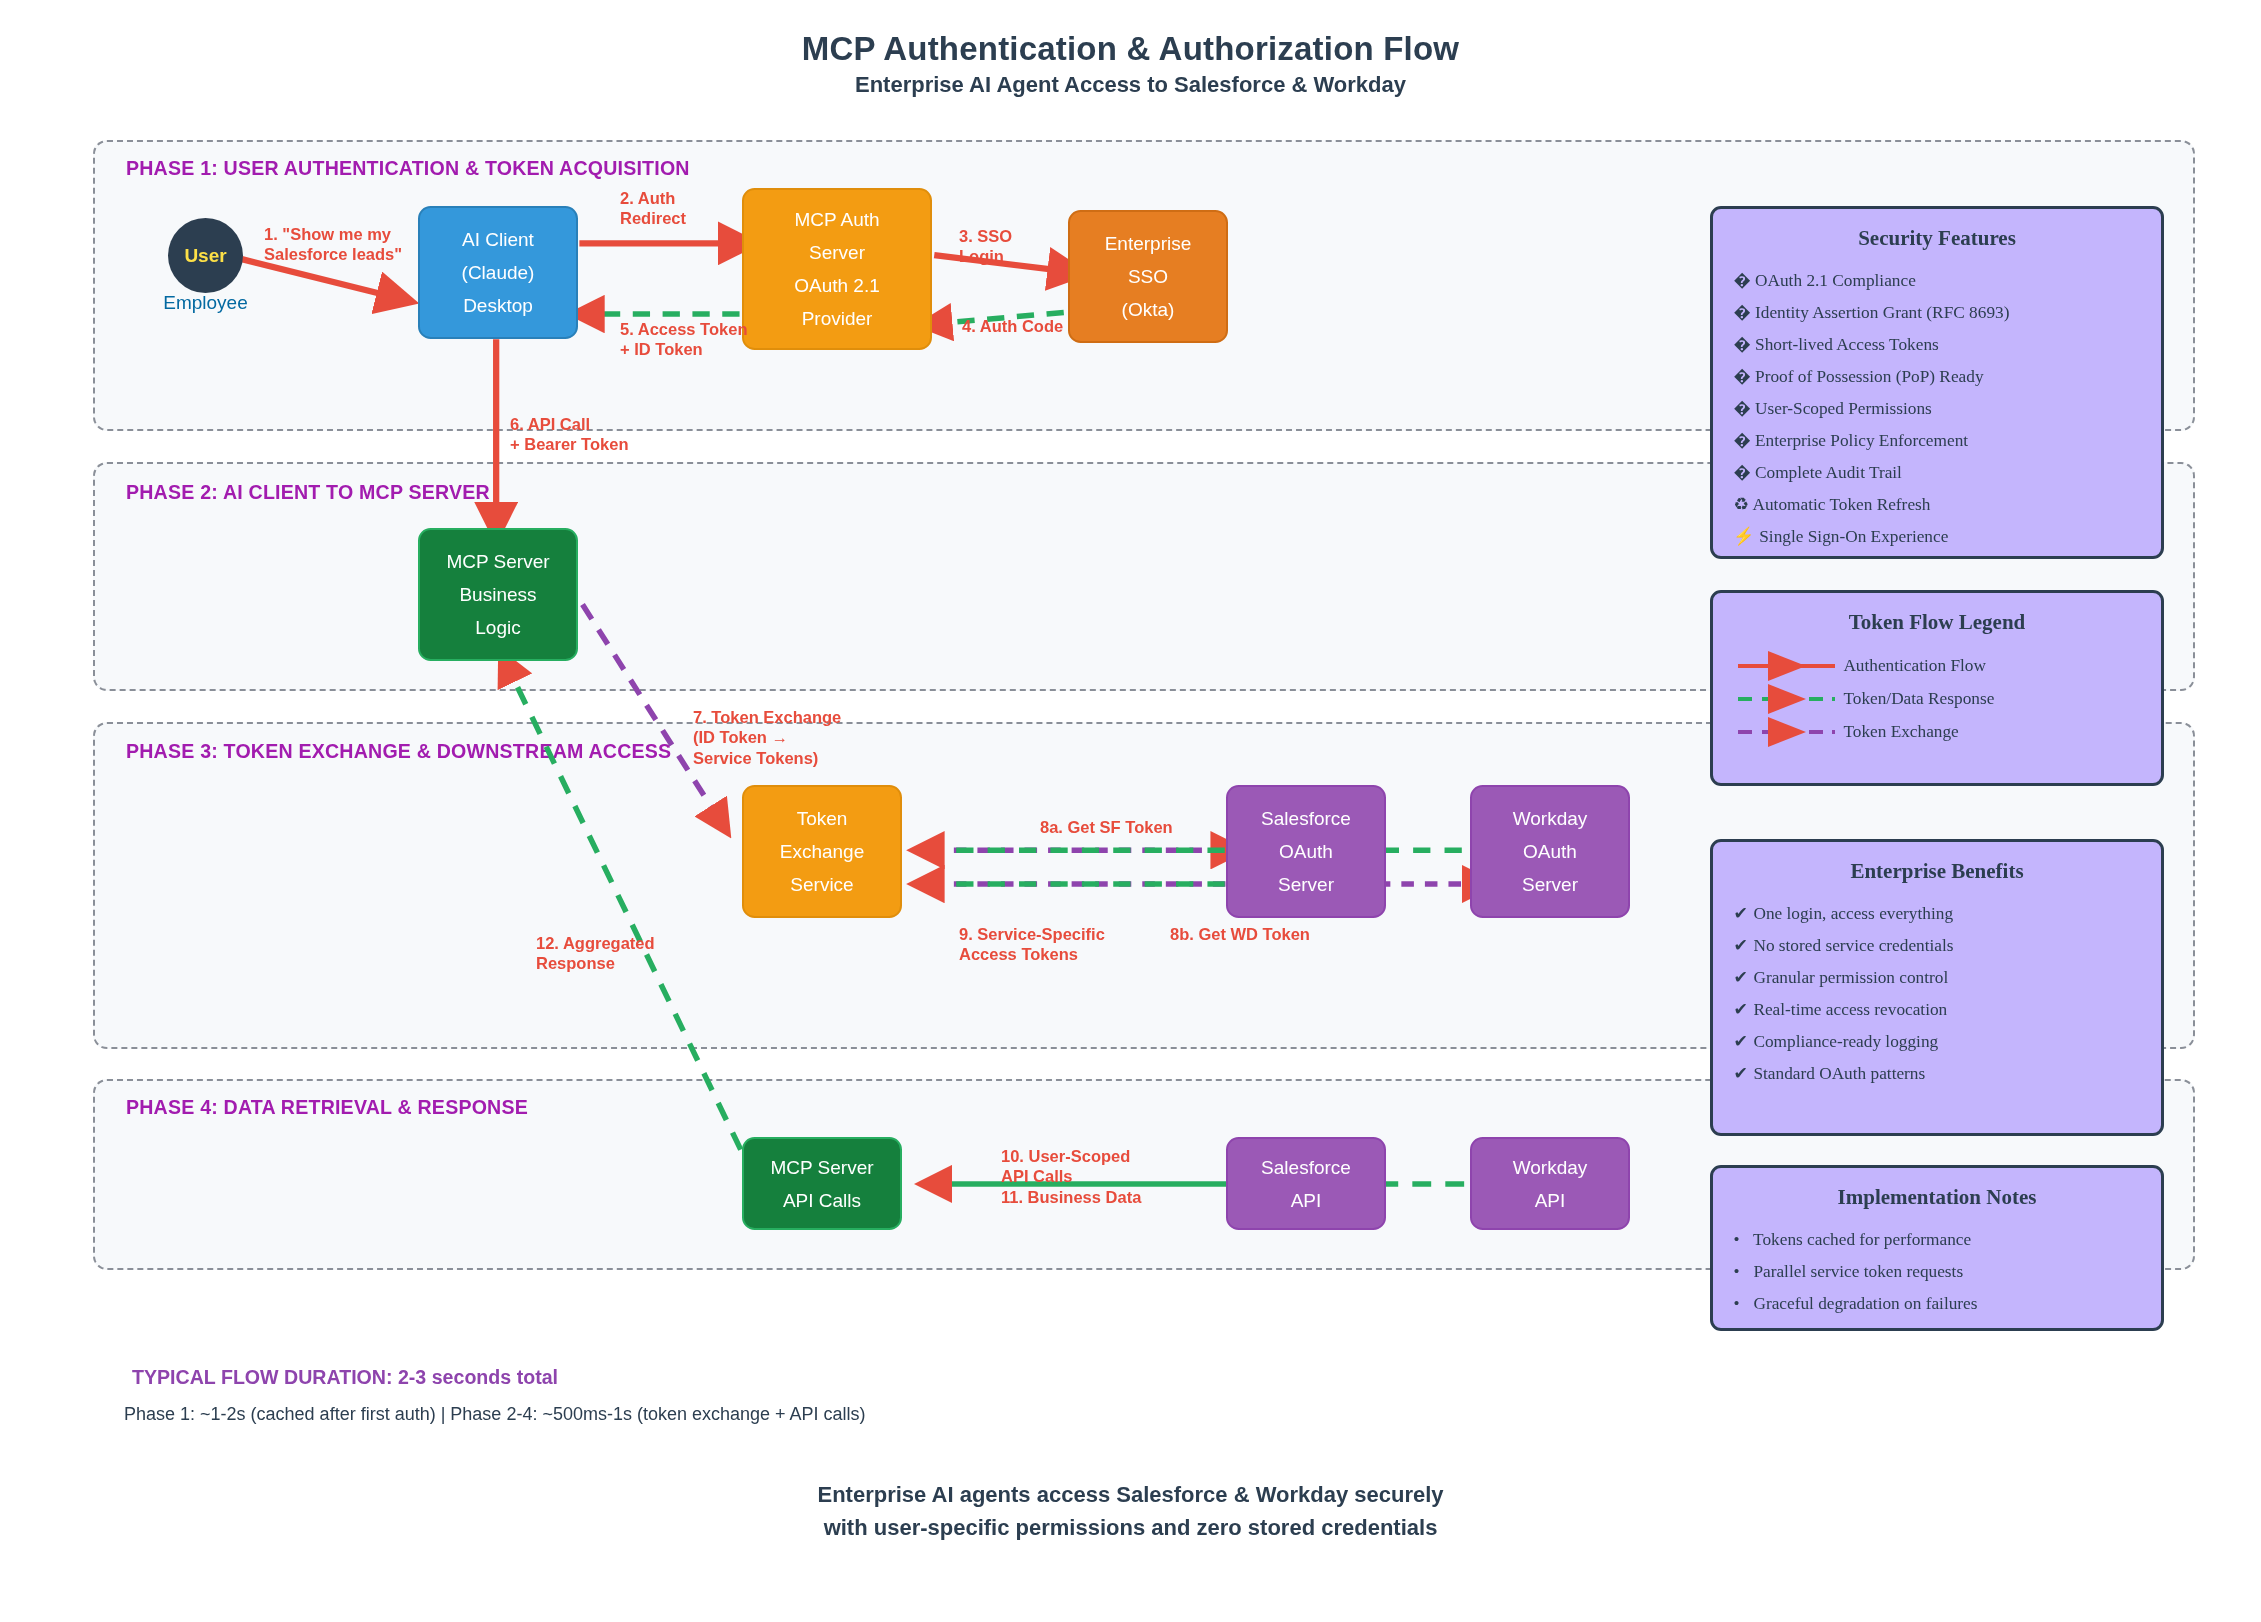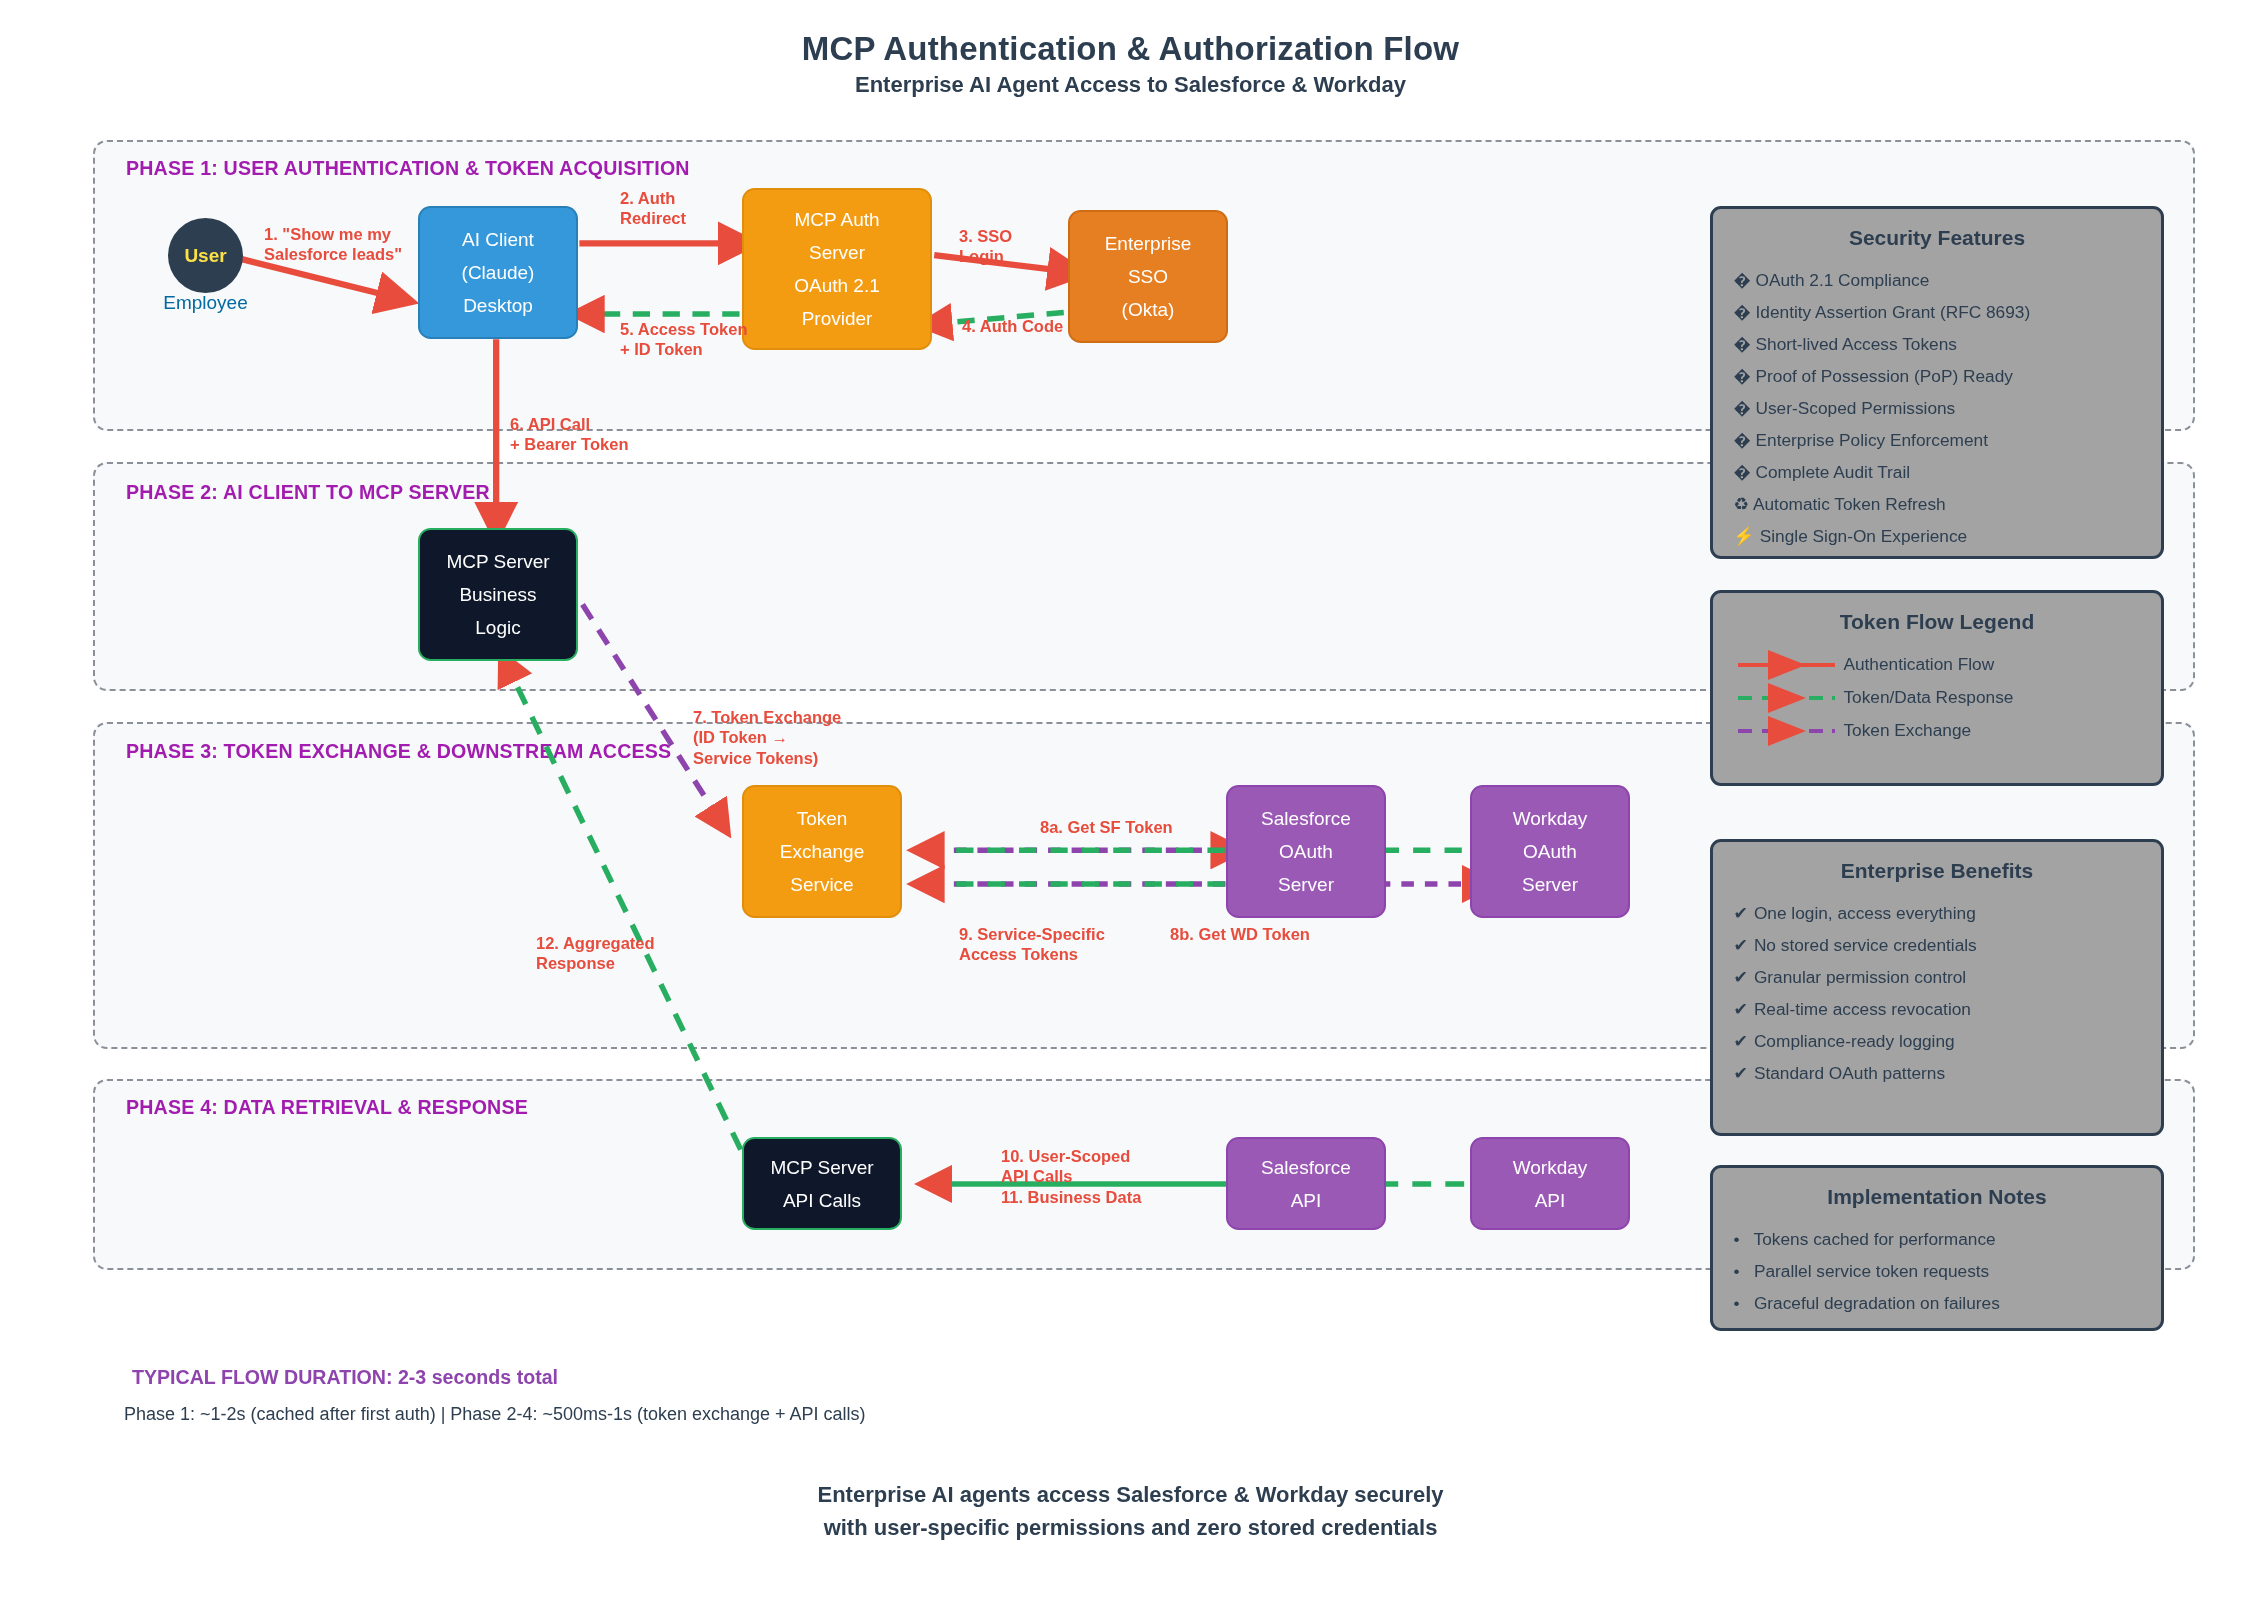--- a/index.html
+++ b/index.html
@@ -18,32 +18,32 @@
   .phase{position:absolute;background:#f7f9fb;border:2.4px dashed #8a8f98;border-radius:14px;}
   .phase-label{position:absolute;color:#a21caf;font-weight:bold;font-size:19.6px;letter-spacing:0.2px;white-space:nowrap;}
 
   
   .node{position:absolute;border-radius:12.6px;display:flex;flex-direction:column;align-items:center;justify-content:center;
         color:#ffffff;font-weight:normal;font-size:19px;line-height:33px;text-align:center;box-sizing:border-box;}
   .node span{display:block;}
   .n-blue{background:#3498db;border:2.4px solid #2980b9;}
   .n-orange{background:#f39c12;border:2.4px solid #e08e0b;}
   .n-orange-d{background:#e67e22;border:2.4px solid #cf6d14;}
-  .n-green{background:#0f172a;border:2.4px solid #27ae60;}
+  .n-green{background:#15803d;border:2.4px solid #27ae60;}
   .n-purple{background:#9b59b6;border:2.4px solid #8e44ad;}
 
   .user-node{position:absolute;width:75px;height:75px;border-radius:50%;background:#2c3e50;
              display:flex;align-items:center;justify-content:center;color:#fde047;font-weight:bold;font-size:19px;}
   .user-caption{position:absolute;text-align:center;color:#0369a1;font-size:19px;white-space:nowrap;}
 
   
   .flab{position:absolute;color:#e74c3c;font-weight:bold;font-size:16.5px;line-height:20.4px;white-space:pre;}
 
   
-  .panel{position:absolute;background:#a3a3a3;border:3.1px solid #2c3e50;border-radius:11px;box-sizing:border-box;}
+  .panel{position:absolute;background:#c4b5fd;border:3.1px solid #2c3e50;border-radius:11px;box-sizing:border-box;font-family:Liberation Serif, serif;}
   .panel-title{text-align:center;color:#2c3e50;font-weight:bold;font-size:21px;margin-top:17.3px;}
   .panel ul{list-style:none;margin:14px 0 0 0;padding:0 0 0 20.4px;}
   .panel li{color:#2c3e50;font-size:17.3px;line-height:32px;white-space:nowrap;}
   .panel li .gl{display:inline-block;min-width:15.7px;}
 
   
   .legend-rows{margin-top:14px;position:relative;}
   .legend-row{position:relative;height:33px;display:flex;align-items:center;}
   .legend-swatch{position:relative;width:110px;height:33px;flex:0 0 110px;}
   .legend-line{position:absolute;top:15px;left:4.7px;width:97px;height:3.9px;}

